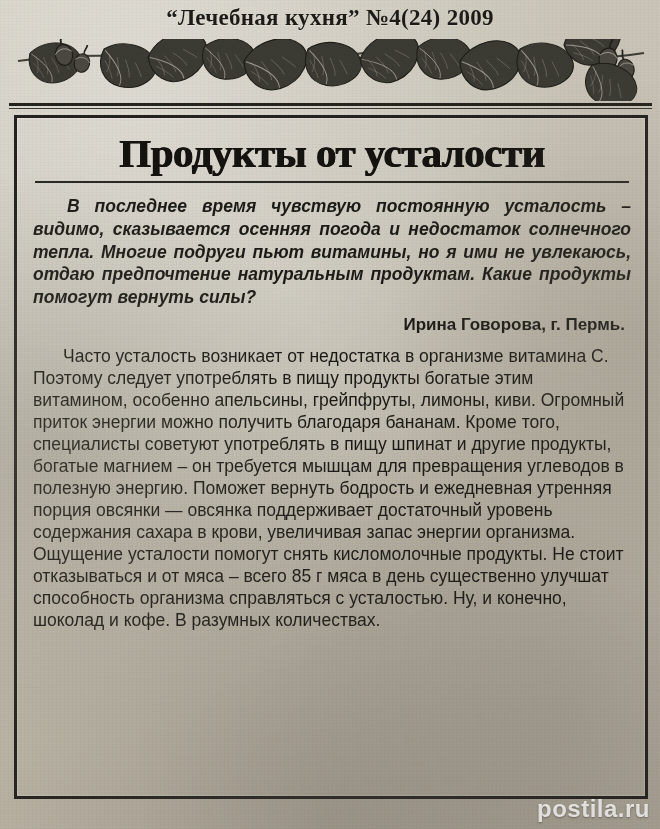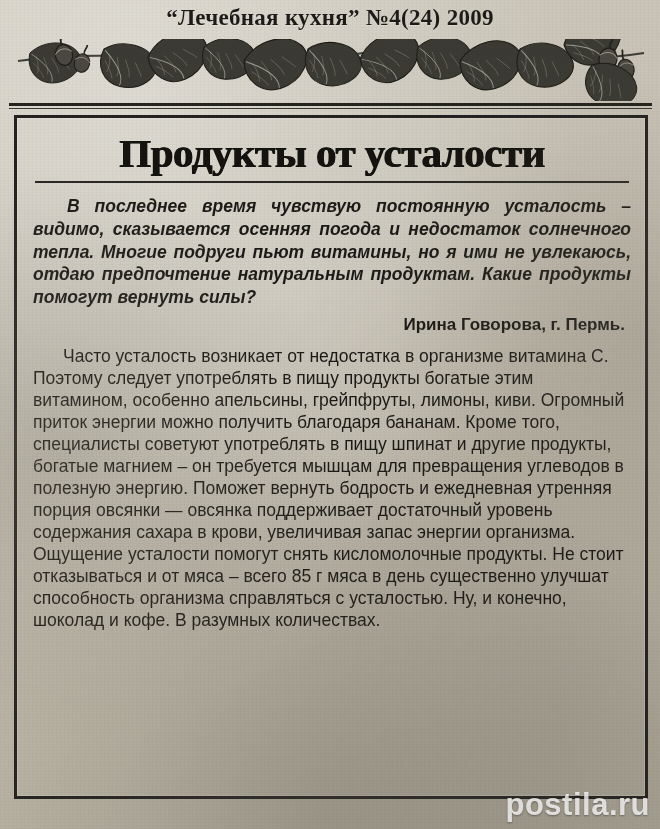--- a/index.html
+++ b/index.html
@@ -147,21 +147,21 @@
   #body-text p:last-child {
     text-align: left;
   }
 
   
   #watermark {
     position: absolute;
     right: 10px;
     bottom: 6px;
     font-family: "Liberation Sans", sans-serif;
-    font-size: 31px;
+    font-size: 24px;
     font-weight: bold;
     color: rgba(255,255,255,.78);
     text-shadow: 0 1px 2px rgba(0,0,0,.35);
     letter-spacing: .5px;
     pointer-events: none;
   }
 </style>
 </head>
 <body>
 

